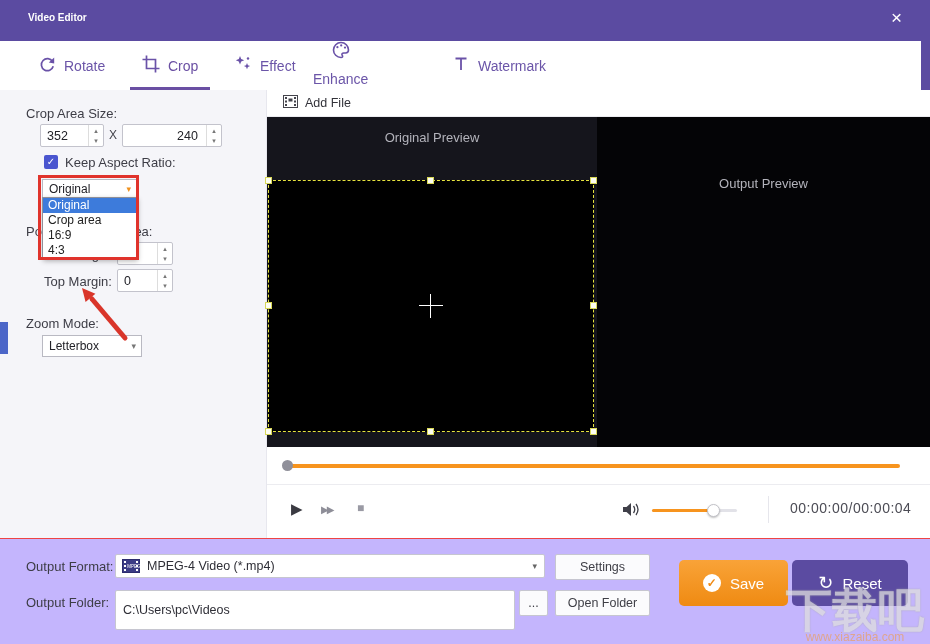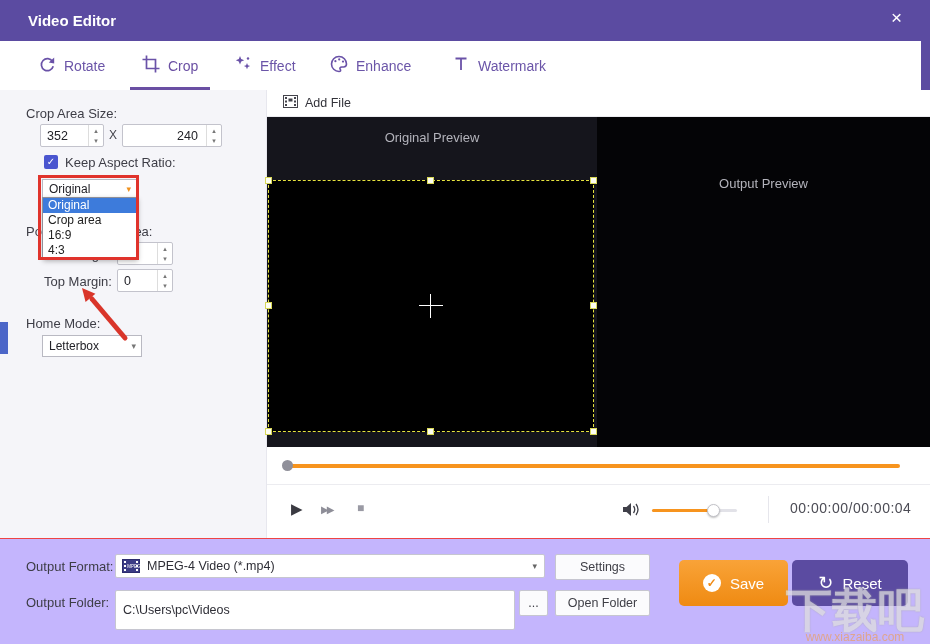--- a/index.html
+++ b/index.html
@@ -28,21 +28,21 @@
   
   .btn{position:absolute;background:#fbfbfd;border:1px solid #c6c6d0;border-radius:2px;display:flex;align-items:center;justify-content:center;cursor:pointer;}
   .btn span{font-size:12.5px;color:#3e3e46;}
 </style>
 </head>
 <body>
 
 <div id="app">
 
   <div class="abs" style="left:0;top:0;width:930px;height:41px;background:#5b4ba1;">
-    <span style="position:absolute;left:28px;top:12px;color:#fff;font-size:15px;font-weight:bold;">Video Editor</span>
+    <span style="position:absolute;left:28px;top:12px;color:#fff;font-size:10px;font-weight:bold;">Video Editor</span>
     <span style="position:absolute;right:28px;top:7px;color:#fff;font-size:19px;cursor:pointer;">×</span>
   </div>
 
   <div class="abs" style="left:0;top:41px;width:834px;height:49px;background:#fff;border-bottom:1px solid #e4e4ea;">
 
     <div class="tab" style="left:38px;">
       <span>
         <svg width="18" height="18" viewBox="0 0 18 18">
           <path d="M14.5 6.5 A6 6 0 1 0 15.2 11.2" fill="none" stroke="#6a52a8" stroke-width="1.7"></path>
           <polygon points="16.2,2.6 16.2,8.4 10.8,7.6" fill="#6a52a8"></polygon>
@@ -66,21 +66,21 @@
       <span>
         <svg width="18" height="18" viewBox="0 0 18 18" fill="#6a52a8">
           <path d="M6 1 l1.2 3 3 1.2 -3 1.2 -1.2 3 -1.2 -3 -3 -1.2 3 -1.2z"></path>
           <path d="M13 8 l0.9 2.2 2.2 0.9 -2.2 0.9 -0.9 2.2 -0.9 -2.2 -2.2 -0.9 2.2 -0.9z"></path>
           <circle cx="14" cy="3.5" r="1.2"></circle>
         </svg>
       </span>
       <span class="tlabel">Effect</span>
     </div>
 
-    <div class="tab" style="left:330px;">
+    <div class="tab" style="left:313px;flex-direction:column;">
       <span>
         <svg width="18" height="18" viewBox="0 0 18 18">
           <path d="M9 1.5 a7.5 7.5 0 1 0 0 15 c1.6 0 2.1-1 1.2-2.2 -0.8-1.2 0-2.3 1.5-2.3 h1.9 a2.9 2.9 0 0 0 2.9-2.9 A7.5 7.5 0 0 0 9 1.5z" fill="none" stroke="#6a52a8" stroke-width="1.6"></path>
           <circle cx="5.4" cy="6.2" r="1.1" fill="#6a52a8"></circle>
           <circle cx="9.2" cy="4.4" r="1.1" fill="#6a52a8"></circle>
           <circle cx="13" cy="6.6" r="1.1" fill="#6a52a8"></circle>
         </svg>
       </span>
       <span class="tlabel">Enhance</span>
     </div>
@@ -145,21 +145,21 @@
 
     <span class="lbl" style="position:absolute;left:44px;top:184px;white-space:nowrap;">Top Margin:</span>
     <div class="spin" style="left:117px;top:179px;width:54px;">
       <span class="v">0</span>
       <span class="btns">
         <span>▴</span>
         <span>▾</span>
       </span>
     </div>
 
-    <span class="lbl" style="position:absolute;left:26px;top:226px;">Home Mode:</span>
+    <span class="lbl" style="position:absolute;left:26px;top:226px;">Zoom Mode:</span>
     <div class="sel" style="left:42px;top:245px;width:98px;height:20px;">
       <span class="sv">Letterbox</span>
       <span class="chev" style="color:#777;">▾</span>
     </div>
 
     <div style="position:absolute;left:38px;top:85px;width:101px;height:85px;border:3px solid #e0332c;z-index:6;pointer-events:none;box-sizing:border-box;"></div>
 
     <svg style="position:absolute;left:0;top:0;width:267px;height:448px;z-index:7;pointer-events:none;">
       <line x1="125" y1="248" x2="92" y2="209" stroke="#d9352a" stroke-width="5" stroke-linecap="round"></line>
       <polygon points="82,198 95.4,203.7 85.6,212.1" fill="#d9352a"></polygon>

